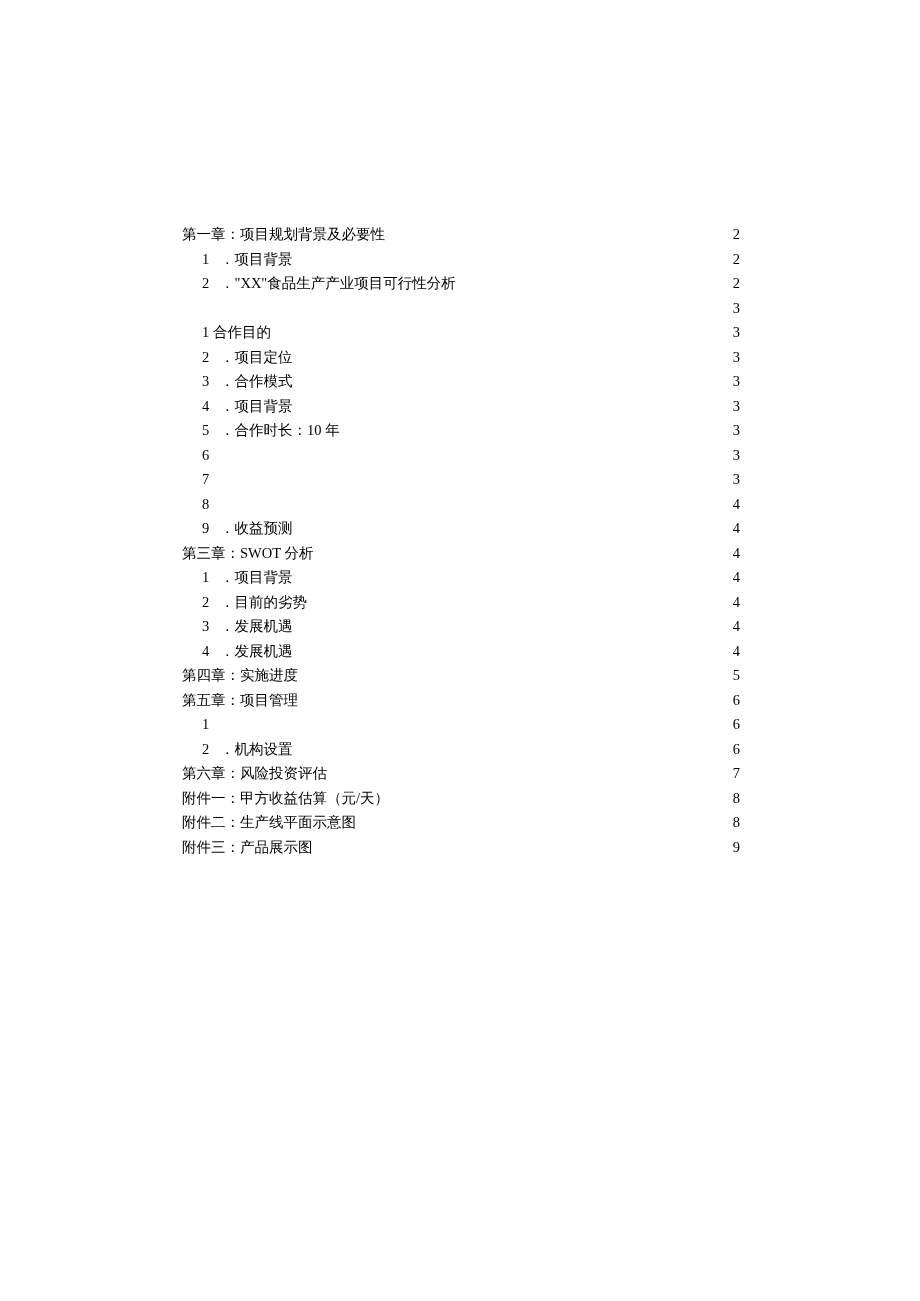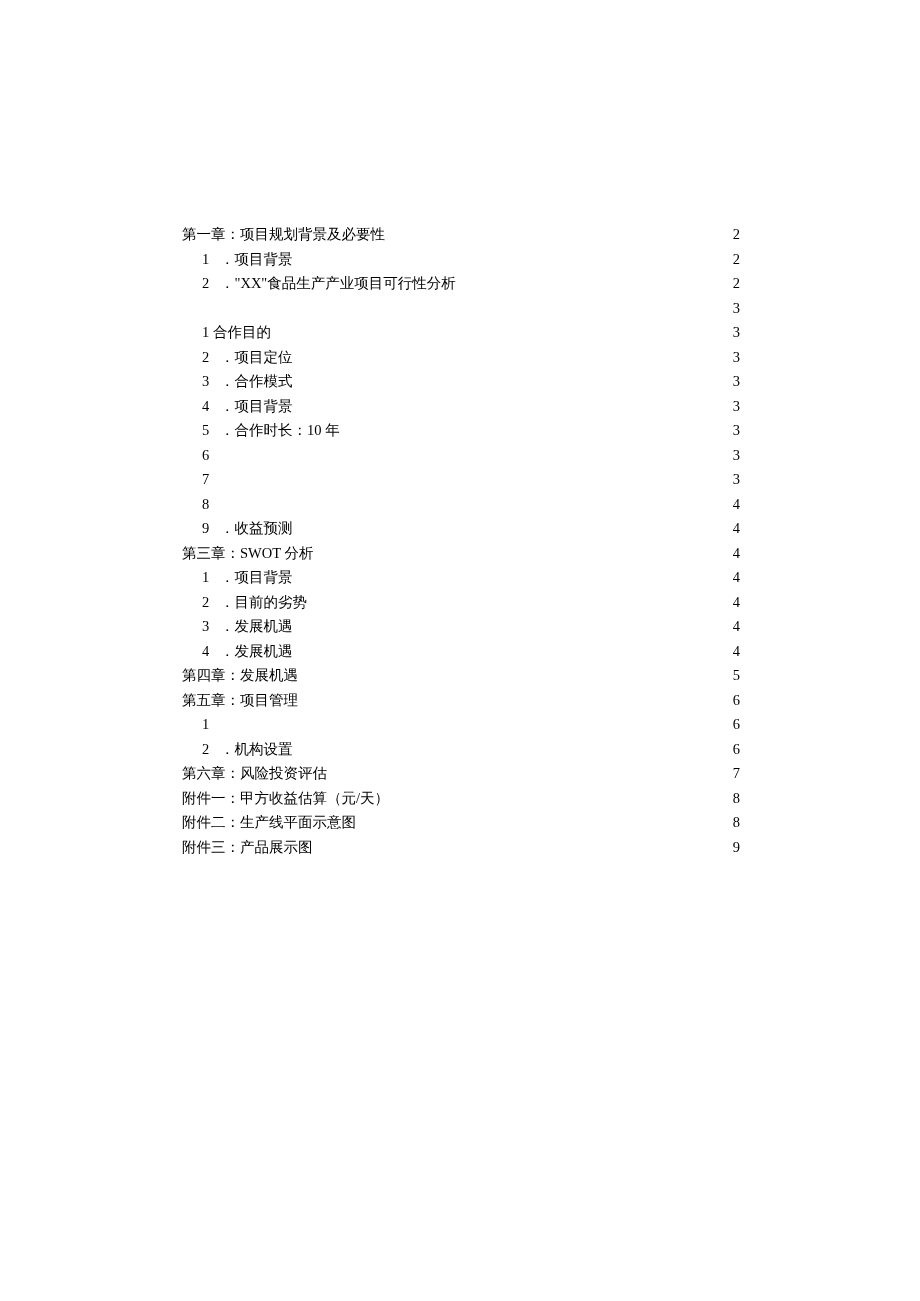--- a/index.html
+++ b/index.html
@@ -150,21 +150,21 @@
         <span class="leader"></span>
         <span class="toc-page">4</span>
       </div>
       <div class="toc-line level-1">
         <span class="toc-num">4</span>
         <span class="toc-title">．发展机遇</span>
         <span class="leader"></span>
         <span class="toc-page">4</span>
       </div>
       <div class="toc-line level-0">
-        <span class="toc-title">第四章：发展机遇</span>
+        <span class="toc-title">第四章：实施进度</span>
         <span class="leader"></span>
         <span class="toc-page">5</span>
       </div>
       <div class="toc-line level-0">
         <span class="toc-title">第五章：项目管理</span>
         <span class="leader"></span>
         <span class="toc-page">6</span>
       </div>
       <div class="toc-line level-1">
         <span class="toc-num">1</span>

